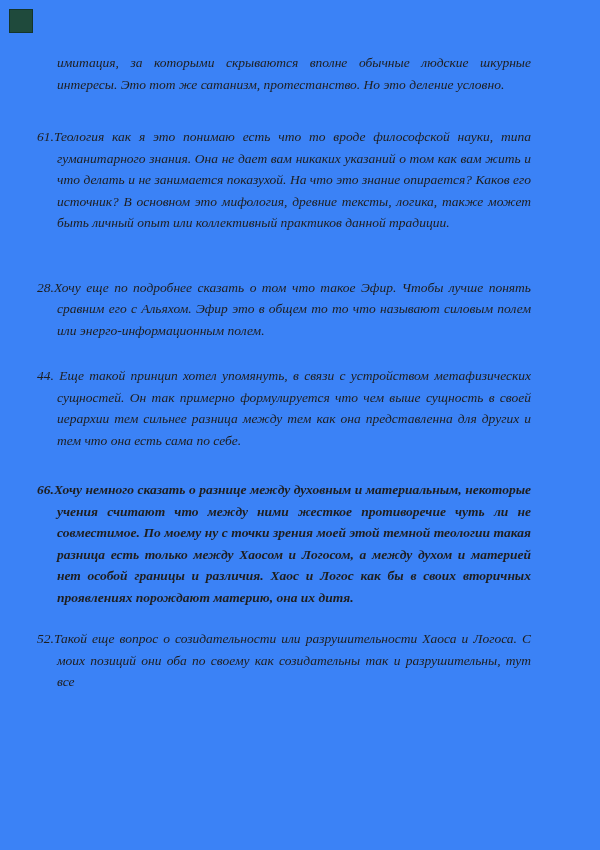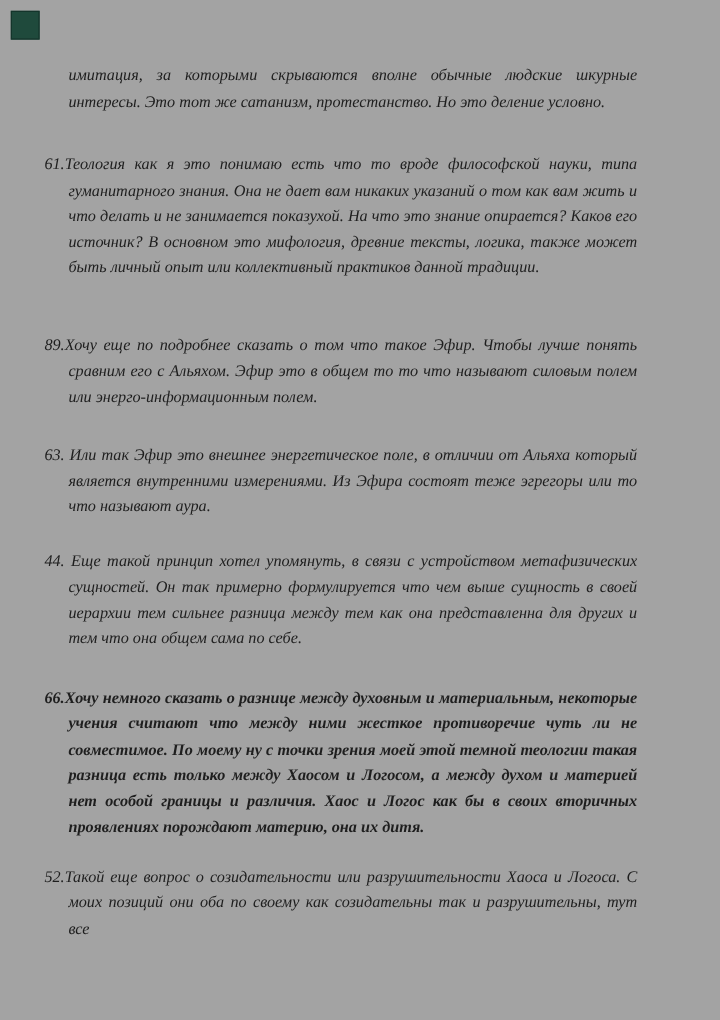--- a/index.html
+++ b/index.html
@@ -4,21 +4,21 @@
 <style>
   html, body {
     margin: 0;
     padding: 0;
     background: #ffffff;
   }
   .page {
     position: relative;
     width: 600px;
     height: 850px;
-    background: #a3a3a3;
+    background: #3b82f6;
     overflow: hidden;
   }
   .corner-marker {
     position: absolute;
     left: 9px;
     top: 9px;
     width: 22px;
     height: 22px;
     border: 1px solid #14352b;
   }
@@ -63,29 +63,26 @@
 
     <p class="para cont mt-first">
       <span class="num"></span><span>имитация, за которыми скрываются вполне обычные людские шкурные интересы. Это тот же сатанизм, протестанство. Но это деление условно.</span>
     </p>
 
     <p class="para mt-61">
       <span class="num">61.</span><span>Теология как я это понимаю есть что то вроде философской науки, типа гуманитарного знания. Она не дает вам никаких указаний о том как вам жить и что делать и не занимается показухой. На что это знание опирается? Каков его источник? В основном это мифология, древние тексты, логика, также может быть личный опыт или коллективный практиков данной традиции.</span>
     </p>
 
     <p class="para mt-62">
-      <span class="num">89.</span><span>Хочу еще по подробнее сказать о том что такое Эфир. Чтобы лучше понять сравним его с Альяхом. Эфир это в общем то то что называют силовым полем или энерго-информационным полем.</span>
+      <span class="num">28.</span><span>Хочу еще по подробнее сказать о том что такое Эфир. Чтобы лучше понять сравним его с Альяхом. Эфир это в общем то то что называют силовым полем или энерго-информационным полем.</span>
     </p>
 
-    <p class="para mt-63">
-      <span class="num">63.</span><span> Или так Эфир это внешнее энергетическое поле, в отличии от Альяха который является внутренними измерениями. Из Эфира состоят теже эгрегоры или то что называют аура.</span>
-    </p>
 
     <p class="para mt-64">
-      <span class="num">44.</span><span> Еще такой принцип хотел упомянуть, в связи с устройством метафизических сущностей. Он так примерно формулируется что чем выше сущность в своей иерархии тем сильнее разница между тем как она представленна для других и тем что она общем сама по себе.</span>
+      <span class="num">44.</span><span> Еще такой принцип хотел упомянуть, в связи с устройством метафизических сущностей. Он так примерно формулируется что чем выше сущность в своей иерархии тем сильнее разница между тем как она представленна для других и тем что она есть сама по себе.</span>
     </p>
 
 
     <p class="para mt-66">
       <span class="num">66.</span><span>Хочу немного сказать о разнице между духовным и материальным, некоторые учения считают что между ними жесткое противоречие чуть ли не совместимое. По моему ну с точки зрения моей этой темной теологии такая разница есть только между Хаосом и Логосом, а между духом и материей нет особой границы и различия. Хаос и Логос как бы в своих вторичных проявлениях порождают материю, она их дитя.</span>
     </p>
 
     <p class="para mt-67">
       <span class="num">52.</span><span>Такой еще вопрос о созидательности или разрушительности Хаоса и Логоса. С моих позиций они оба по своему как созидательны так и разрушительны, тут все</span>
     </p>

